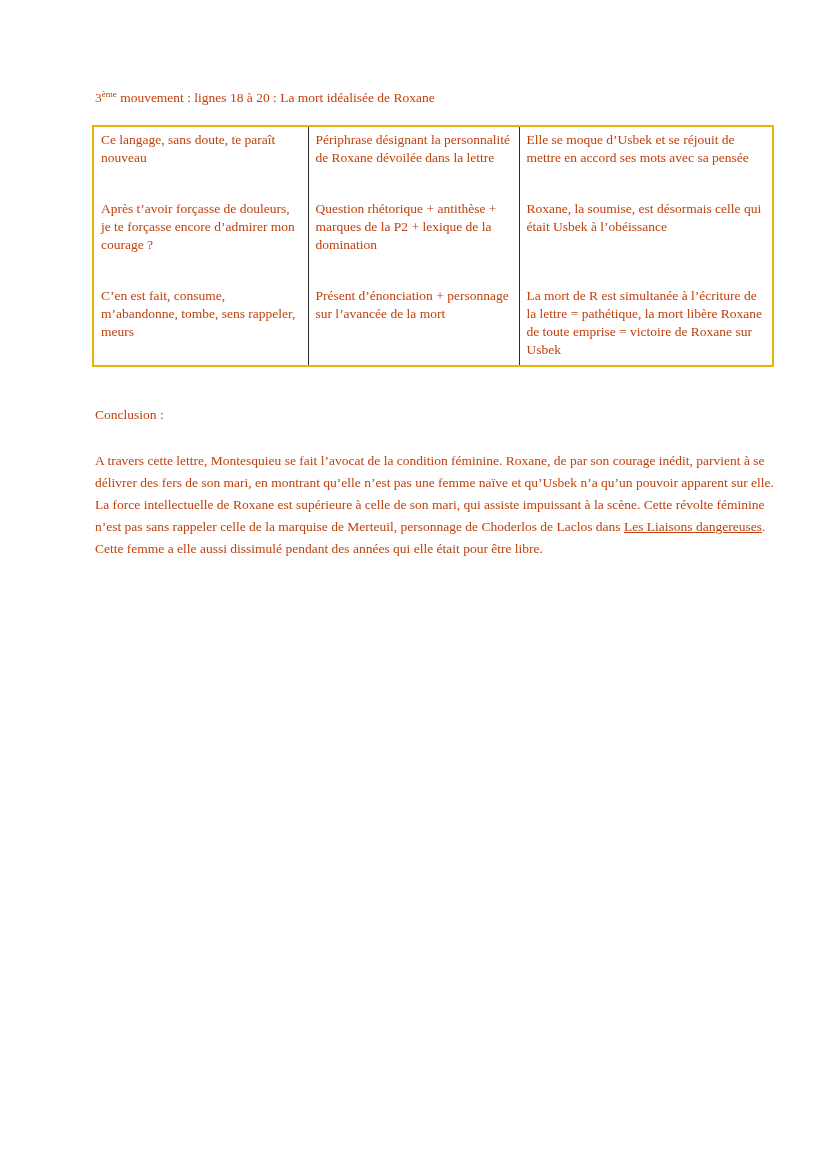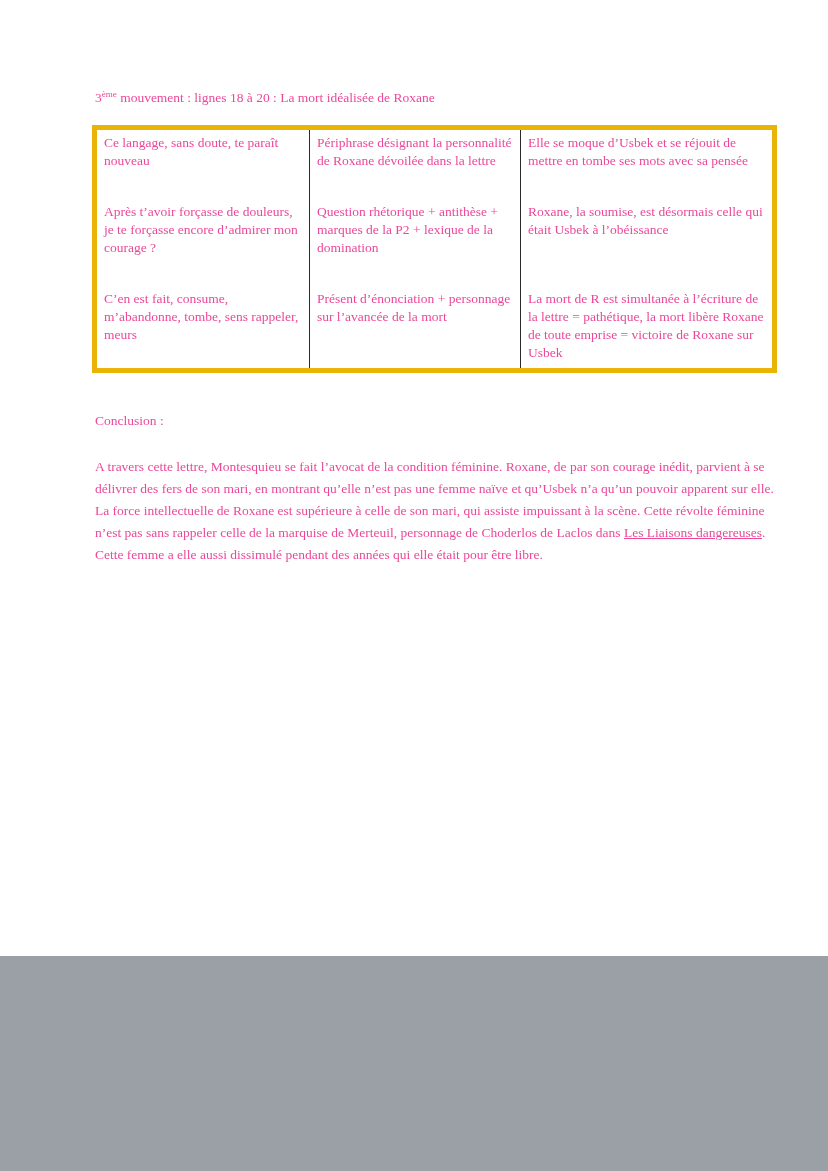--- a/index.html
+++ b/index.html
@@ -1,40 +1,40 @@
 <!DOCTYPE html>
 <html><head>
 <meta charset="utf-8">
 <style>
   * { margin: 0; padding: 0; box-sizing: border-box; }
   html, body { background: #9aa0a6; }
   body { display: flex; justify-content: center; }
   .page {
     width: 828px;
-    height: 956px;
+    height: 1171px;
     background: #ffffff;
     font-family: "Liberation Serif", "DejaVu Serif", serif;
-    color: #ec4899;
+    color: #c2410c;
     position: relative;
     padding: 90px 56px 0 95px;
   }
   .heading {
     font-size: 13.5px;
     margin-bottom: 19px;
   }
   .heading sup {
     font-size: 9px;
     vertical-align: super;
     line-height: 0;
   }
   table.analysis-table {
     border-collapse: collapse;
     table-layout: fixed;
     width: 680px;
-    border: 5px solid #eab308;
+    border: 2px solid #eab308;
     margin-left: -3px;
   }
   table.analysis-table col.c1 { width: 215px; }
   table.analysis-table col.c2 { width: 211px; }
   table.analysis-table col.c3 { width: 254px; }
   table.analysis-table td {
     vertical-align: top;
     font-size: 13.5px;
     line-height: 1.33;
     padding: 4px 7px 6px 7px;
@@ -67,21 +67,21 @@
   <table class="analysis-table">
     <colgroup>
       <col class="c1">
       <col class="c2">
       <col class="c3">
     </colgroup>
     <tbody>
       <tr>
         <td>Ce langage, sans doute, te paraît nouveau</td>
         <td>Périphrase désignant la personnalité de Roxane dévoilée dans la lettre</td>
-        <td>Elle se moque d’Usbek et se réjouit de mettre en tombe ses mots avec sa pensée</td>
+        <td>Elle se moque d’Usbek et se réjouit de mettre en accord ses mots avec sa pensée</td>
       </tr>
       <tr>
         <td>Après t’avoir forçasse de douleurs, je te forçasse encore d’admirer mon courage ?</td>
         <td>Question rhétorique + antithèse + marques de la P2 + lexique de la domination</td>
         <td>Roxane, la soumise, est désormais celle qui était Usbek à l’obéissance</td>
       </tr>
       <tr>
         <td>C’en est fait, consume, m’abandonne, tombe, sens rappeler, meurs</td>
         <td>Présent d’énonciation + personnage sur l’avancée de la mort</td>
         <td>La mort de R est simultanée à l’écriture de la lettre = pathétique, la mort libère Roxane de toute emprise = victoire de Roxane sur Usbek</td>

